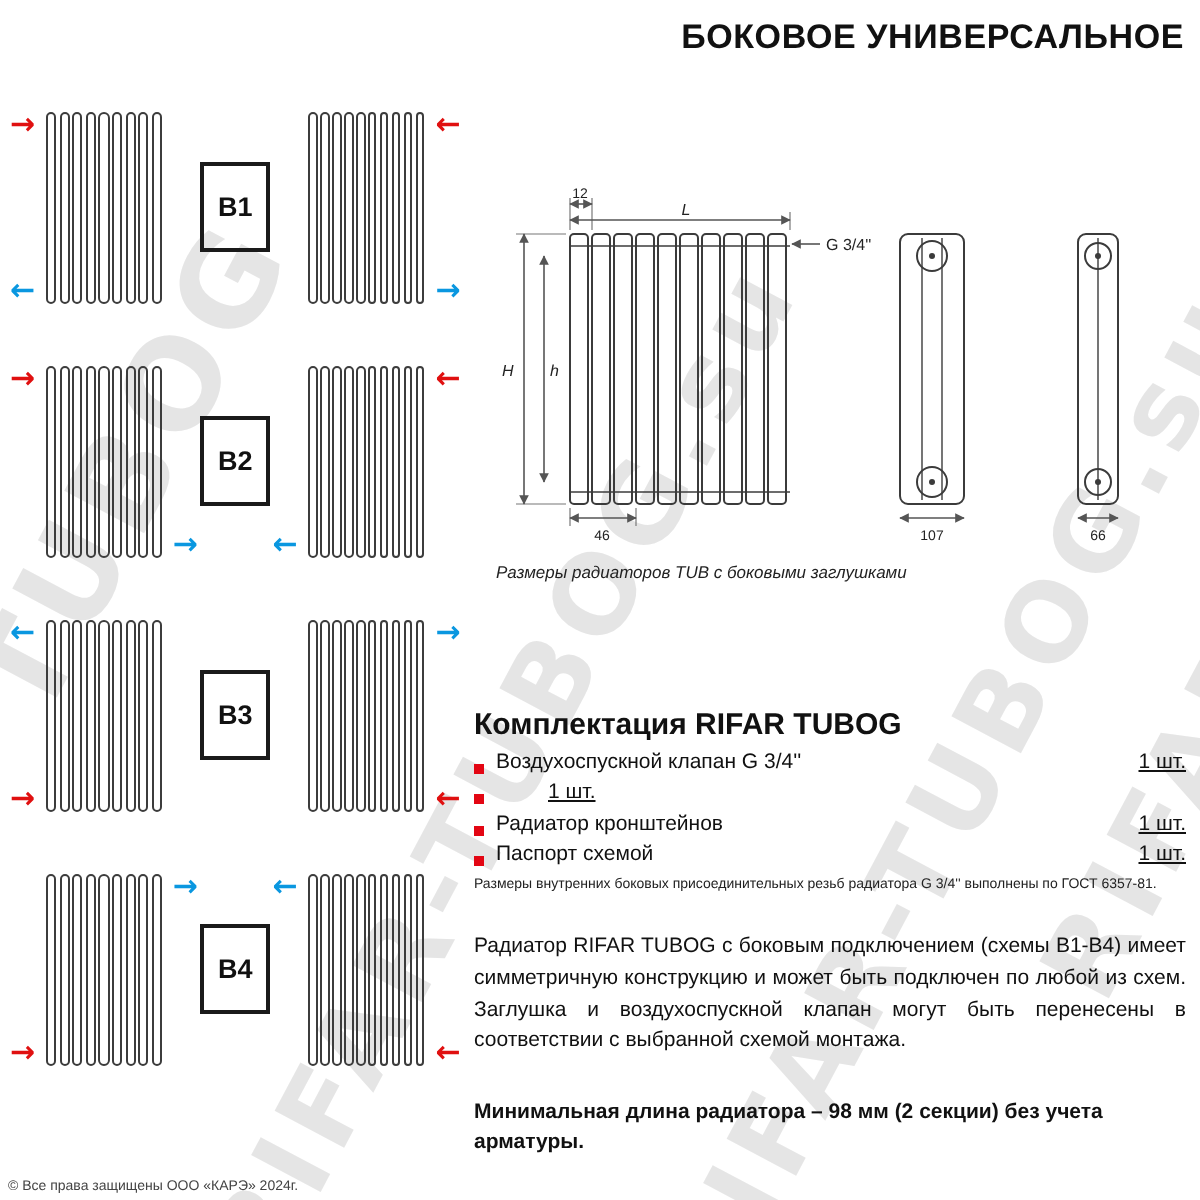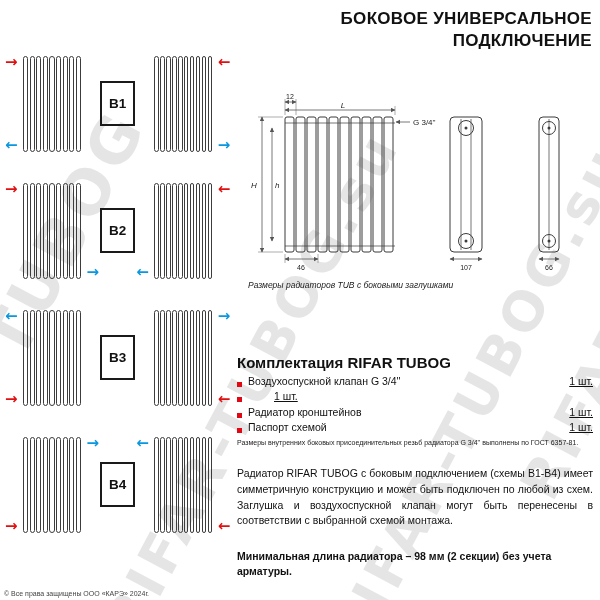--- a/index.html
+++ b/index.html
@@ -72,21 +72,20 @@
 
 <span class="wm wm1">TUBOG</span>
 <span class="wm wm2">RIFAR-TUBOG.su</span>
 <span class="wm wm3">RIFAR-TUBOG.su</span>
 <span class="wm wm4">RIFAR</span>
 
 <div class="page">
 
   <div class="title">
     <div>БОКОВОЕ УНИВЕРСАЛЬНОЕ</div>
-    <div>ПОДКЛЮЧЕНИЕ</div>
   </div>
 
   <div class="schemes">
     <div class="scheme-row">
       <div class="rad-wrap">
           <div class="radiator">
             <div class="tube"></div>
             <div class="tube"></div>
             <div class="tube"></div>
             <div class="tube"></div>

